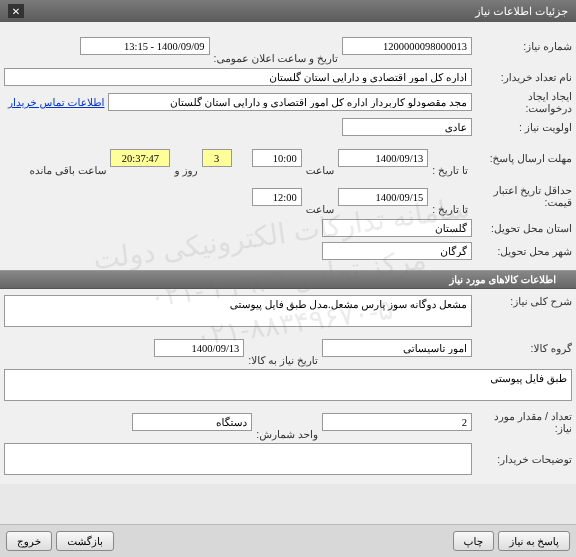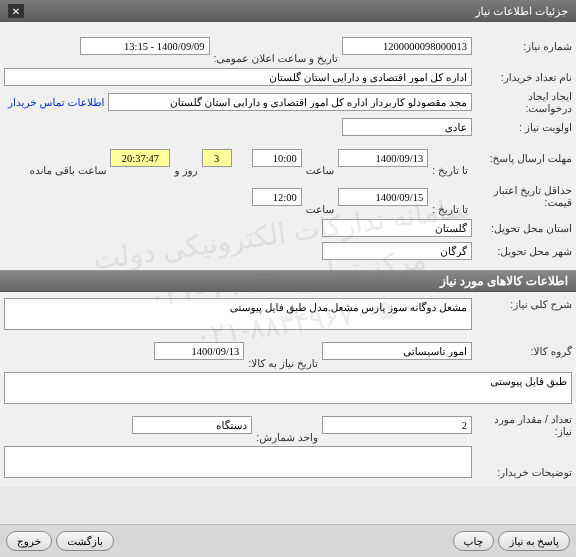--- a/index.html
+++ b/index.html
@@ -74,32 +74,33 @@
   background: #fff;
   border: 1px solid #999;
   padding: 2px 4px;
   font-size: 10.5px;
   height: 18px;
   color: #000;
   font-family: Tahoma;
 }
 .link {
   color: #0033cc;
+  text-decoration: underline;
   cursor: pointer;
   font-size: 10.5px;
   padding: 0 4px;
 }
 .yellow {
   background: #ffff99 !important;
 }
 .section-header {
   background: linear-gradient(to bottom, #888, #666);
   color: #fff;
-  padding: 3px 8px;
-  font-size: 12px;
+  padding: 3px 20px;
+  font-size: 10px;
   font-weight: bold;
   border-top: 1px solid #999;
   border-bottom: 1px solid #555;
 }
 .textarea {
   background: #fff;
   border: 1px solid #999;
   padding: 2px 4px;
   font-size: 10.5px;
   color: #000;
@@ -118,21 +119,21 @@
   left: 0;
   right: 0;
 }
 .btn {
   background: linear-gradient(to bottom, #f8f8f8, #ddd);
   border: 1px solid #888;
   padding: 3px 10px;
   font-size: 10.5px;
   font-family: Tahoma;
   cursor: pointer;
-  border-radius: 10px;
+  border-radius: 3px;
 }
 .spacer { flex: 1; }
 </style>
 </head>
 <body>
 
 <div class="watermark">
   <div>سامانه تدارکات الکترونیکی دولت</div>
   <div>مرکز تماس ۴۱۹۳۴ -۰۲۱</div>
   <div>۰۲۱-۸۸۳۴۹۶۷۰-۵</div>
@@ -221,21 +222,21 @@
     <textarea class="textarea" style="height: 32px;" readonly="">طبق فایل پیوستی</textarea>
   </div>
 
   <div class="row">
     <span class="label">تعداد / مقدار مورد نیاز:</span>
     <input class="field" style="width: 150px;" readonly="" value="2">
     <span class="label-sm">واحد شمارش:</span>
     <input class="field" style="width: 120px;" readonly="" value="دستگاه">
   </div>
 
-  <div class="row" style="align-items:flex-end">
+  <div class="row" style="align-items:center">
     <span class="label">توضیحات خریدار:</span>
     <textarea class="textarea" style="height: 32px;" readonly=""></textarea>
   </div>
 
 </div>
 
 <div class="button-bar">
   <button class="btn">پاسخ به نیاز</button>
   <button class="btn">چاپ</button>
   <span class="spacer"></span>

